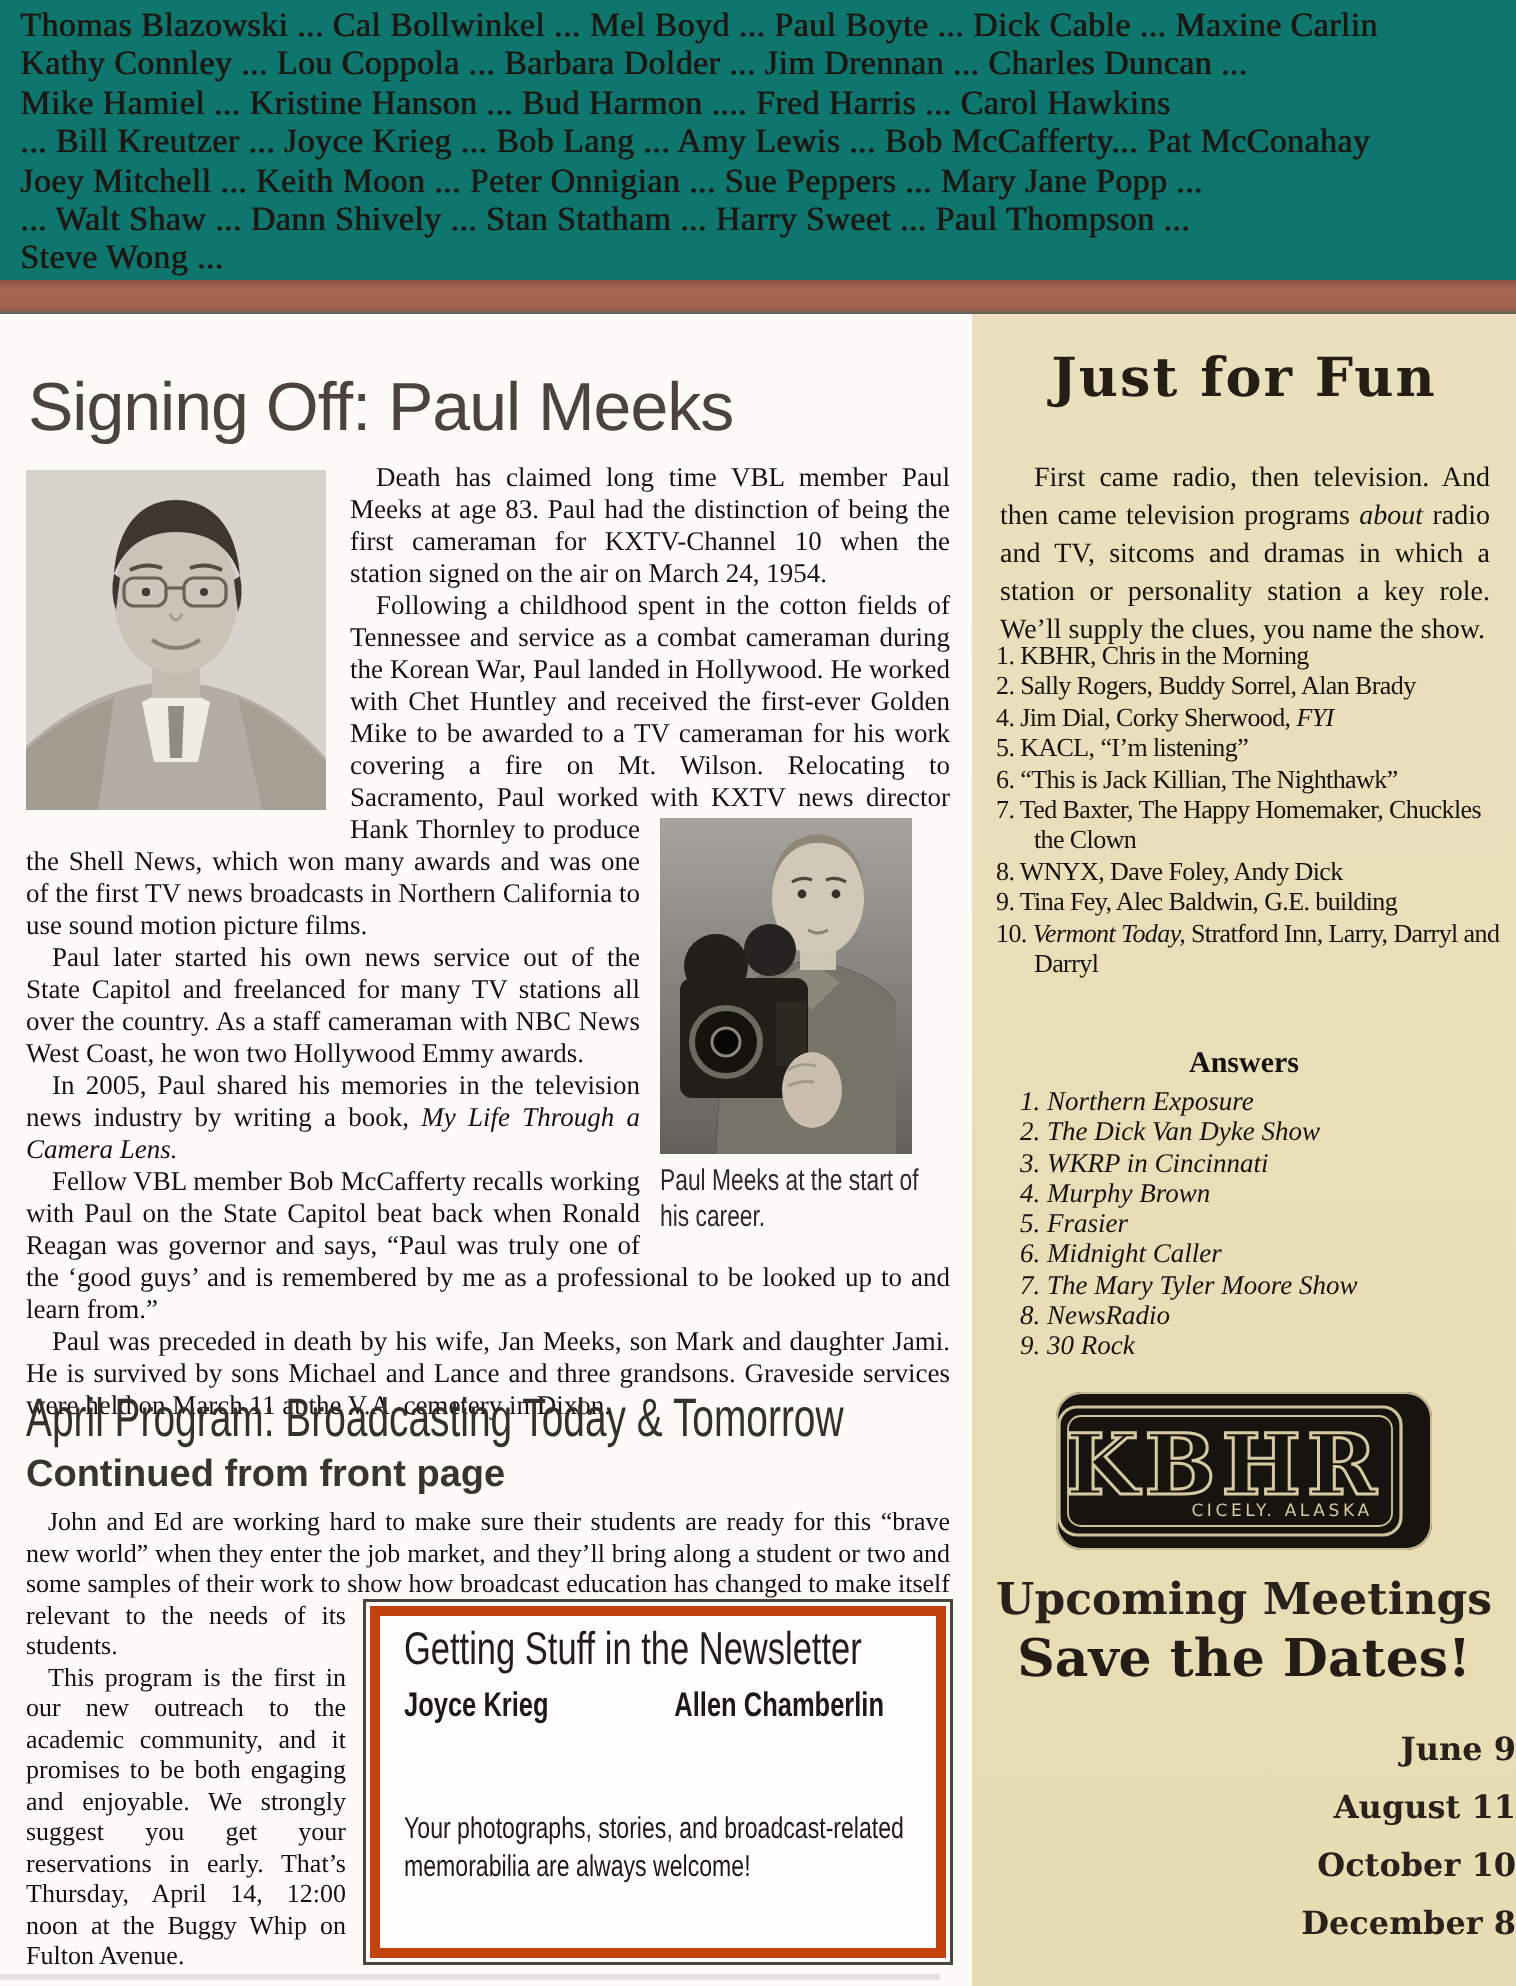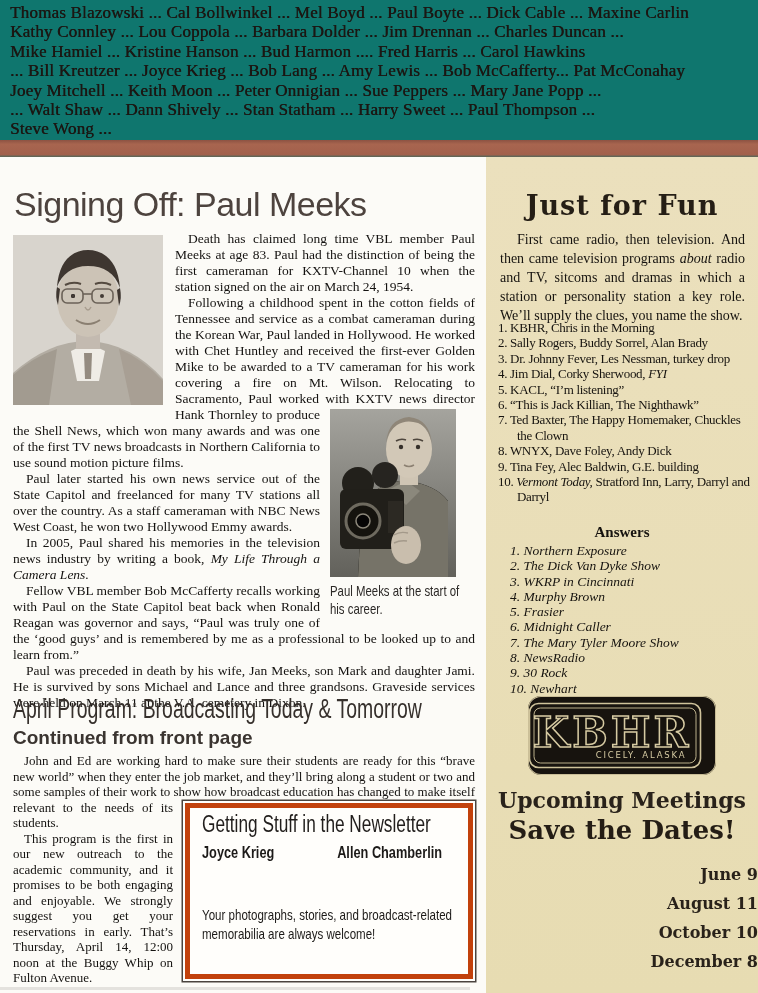--- a/index.html
+++ b/index.html
@@ -68,21 +68,21 @@
   .gs-title { display:block; white-space:nowrap; font-size:23px; color:#211e1c;
     width:134%; transform:scaleX(0.75); transform-origin:0 0; }
   .gs-names { display:flex; justify-content:space-between; width:126%;
     transform:scaleX(0.75); transform-origin:0 0; margin-top:13px; padding-right:8px; }
   .gs-names b { font-size:17px; color:#1c1a18; }
   .gs-note { display:block; width:130%; transform:scaleX(0.77); transform-origin:0 0;
     margin-top:44px; font-size:15px; line-height:19px; color:#1c1a18; }
 
   
   .fun-title {
-    position:absolute; top:17px; left:0; right:0; margin:16px; text-align:center;
+    position:absolute; top:17px; left:0; right:0; margin:0; text-align:center;
     font-family:"DejaVu Serif", serif; font-weight:bold; font-size:27px;
     color:#251e15; letter-spacing:1px;
   }
   .fun-intro {
     position:absolute; top:59px; left:14px; right:13px;
     font-size:14px; line-height:19px; text-align:justify; text-indent:17px; color:#16130f;
   }
   .quiz {
     position:absolute; top:163px; left:12px; right:8px; margin:0; padding:0; list-style:none;
     font-size:13px; line-height:15.4px; letter-spacing:-0.3px; color:#16130f;
@@ -244,21 +244,20 @@
 
       <p class="fun-intro">
         <span>First came radio, then television. And then came television programs</span>
         <i>about</i>
         <span>radio and TV, sitcoms and dramas in which a station or personality station a key role. We’ll supply the clues, you name the show.</span>
       </p>
 
       <ul class="quiz">
         <li><span>1.</span> <span>KBHR, Chris in the Morning</span><i></i><span></span></li>
         <li><span>2.</span> <span>Sally Rogers, Buddy Sorrel, Alan Brady</span><i></i><span></span></li>
-        <li><span>3.</span> <span>Dr. Johnny Fever, Les Nessman, turkey drop</span><i></i><span></span></li>
         <li><span>4.</span> <span>Jim Dial, Corky Sherwood,</span> <i>FYI</i><span></span></li>
         <li><span>5.</span> <span>KACL, “I’m listening”</span><i></i><span></span></li>
         <li><span>6.</span> <span>“This is Jack Killian, The Nighthawk”</span><i></i><span></span></li>
         <li><span>7.</span> <span>Ted Baxter, The Happy Homemaker, Chuckles the Clown</span><i></i><span></span></li>
         <li><span>8.</span> <span>WNYX, Dave Foley, Andy Dick</span><i></i><span></span></li>
         <li><span>9.</span> <span>Tina Fey, Alec Baldwin, G.E. building</span><i></i><span></span></li>
         <li><span>10.</span> <i>Vermont Today,</i> <span>Stratford Inn, Larry, Darryl and Darryl</span></li>
       </ul>
 
       <div class="answers-head">Answers</div>
@@ -266,21 +265,20 @@
       <ul class="answers">
         <li><span>1.</span> <span>Northern Exposure</span></li>
         <li><span>2.</span> <span>The Dick Van Dyke Show</span></li>
         <li><span>3.</span> <span>WKRP in Cincinnati</span></li>
         <li><span>4.</span> <span>Murphy Brown</span></li>
         <li><span>5.</span> <span>Frasier</span></li>
         <li><span>6.</span> <span>Midnight Caller</span></li>
         <li><span>7.</span> <span>The Mary Tyler Moore Show</span></li>
         <li><span>8.</span> <span>NewsRadio</span></li>
         <li><span>9.</span> <span>30 Rock</span></li>
-        <li><span>10.</span> <span>Newhart</span></li>
       </ul>
 
       <div class="kbhr">
         <svg width="174" height="67" viewBox="0 0 174 67" aria-hidden="false">
           <rect x="1.5" y="1.5" width="171" height="64" rx="9" fill="none" stroke="#cfc39b" stroke-width="1.6"></rect>
           <rect x="6" y="6" width="162" height="55" rx="6.5" fill="none" stroke="#cfc39b" stroke-width="0.9"></rect>
           <text x="84" y="45" text-anchor="middle" font-family="DejaVu Serif, serif" font-size="42" font-weight="bold" letter-spacing="3" fill="none" stroke="#d6caa2" stroke-width="1.5">KBHR</text>
           <text x="113" y="56" text-anchor="middle" font-family="DejaVu Sans, sans-serif" font-size="8.5" letter-spacing="1.8" fill="#d6caa2">CICELY. ALASKA</text>
         </svg>
       </div>

